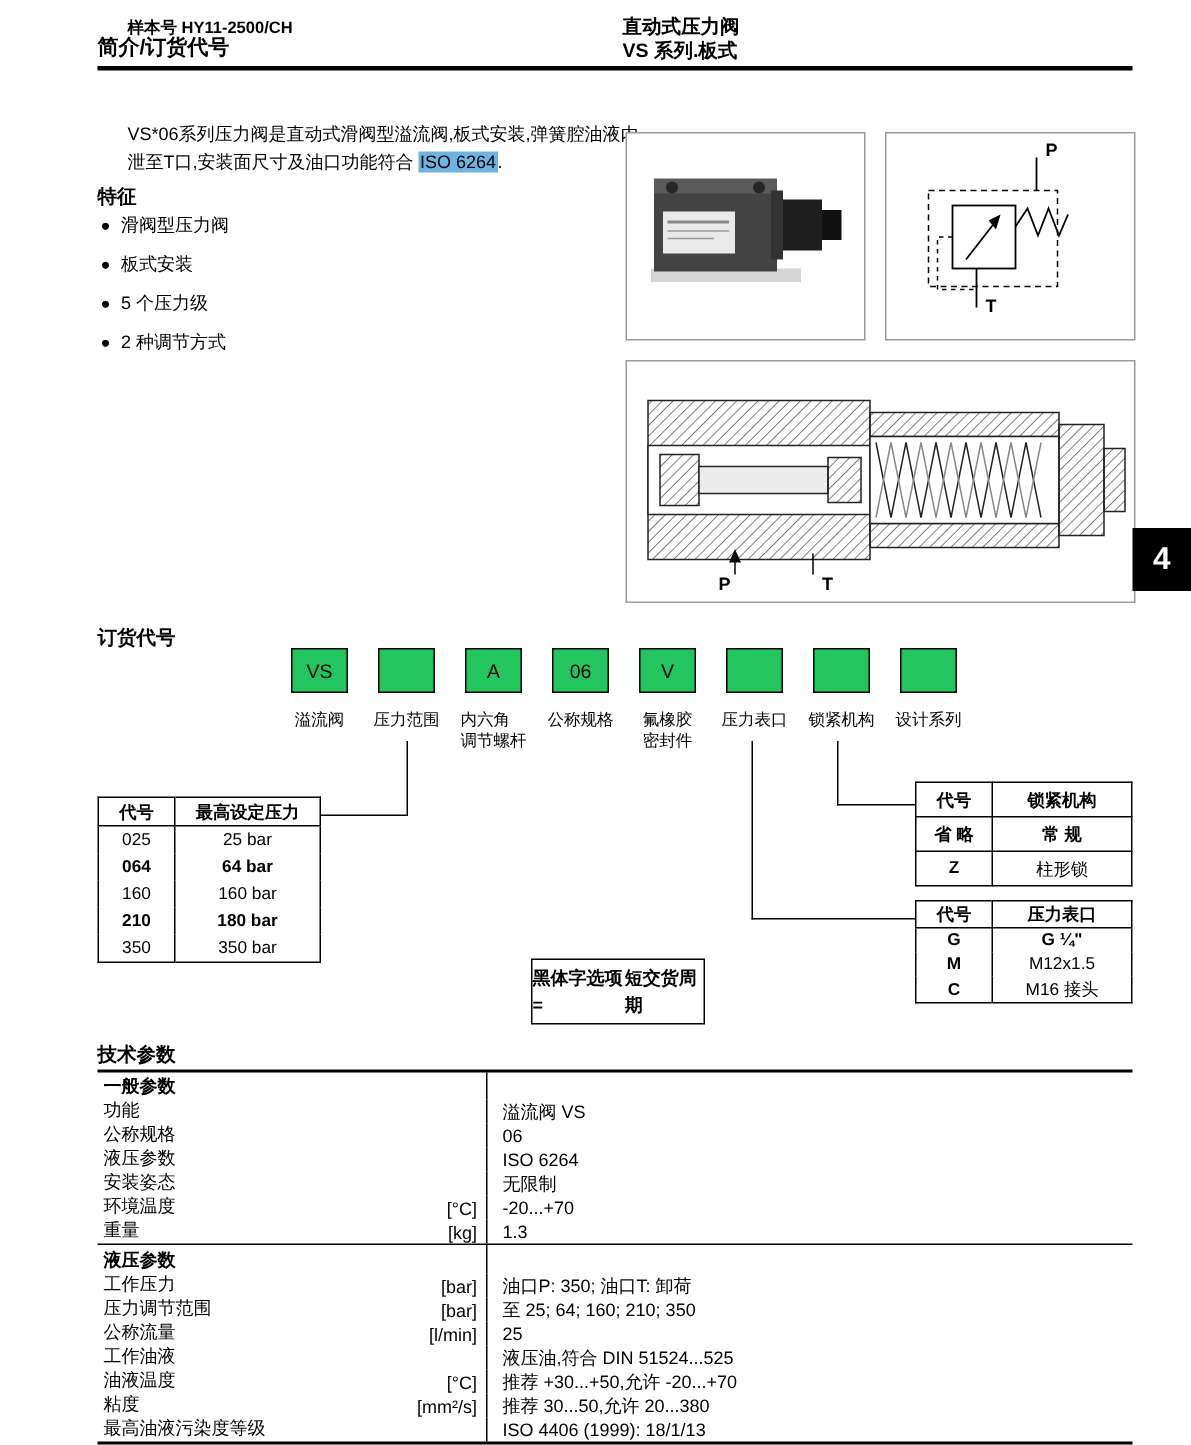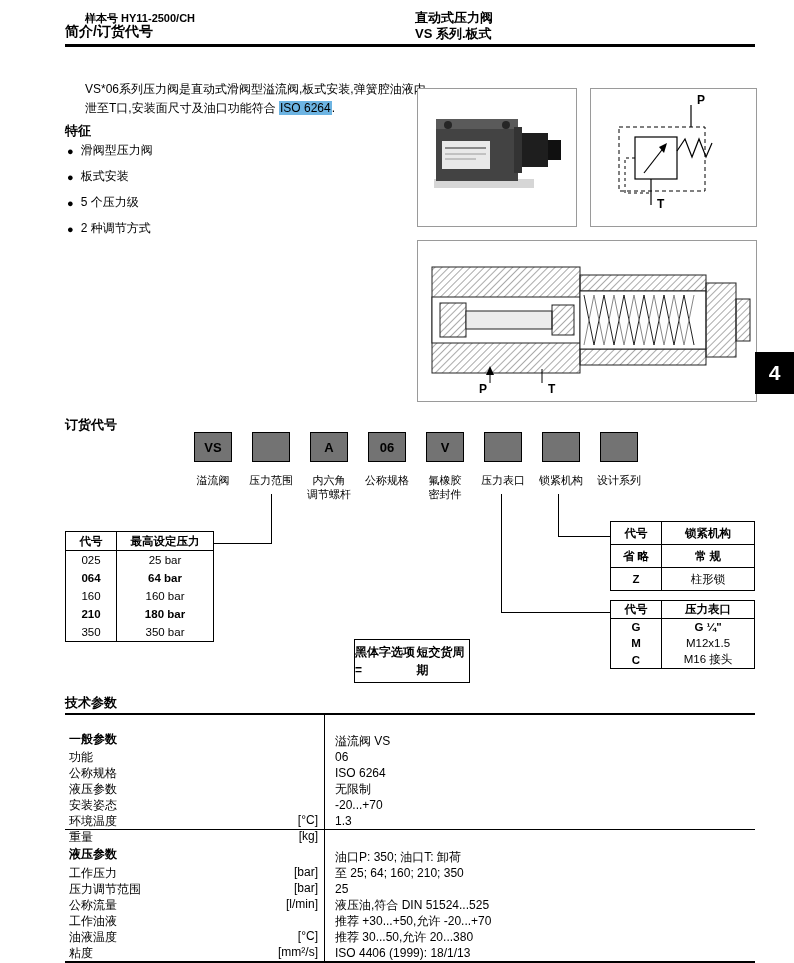--- a/index.html
+++ b/index.html
@@ -34,22 +34,22 @@
 
   
   .tab4{left:755px;top:352px;width:39px;height:42px;background:#000;color:#fff;
     display:flex;align-items:center;justify-content:center;font-size:21px;font-weight:bold;}
 
   
   .order-title{left:65px;top:416px;font-size:13px;font-weight:bold;}
   .order-row{left:184px;top:432px;display:flex;}
   .ocell{width:58px;display:flex;flex-direction:column;align-items:center;}
   .obox{width:36px;height:28px;border:1px solid #000;display:flex;align-items:center;
-    justify-content:center;font-size:13px;font-weight:bold;background:#737373;}
-  .olabel{margin-top:12px;font-size:11px;text-align:center;white-space:pre-line;line-height:1.25;}
+    justify-content:center;font-size:13px;font-weight:normal;background:#22c55e;}
+  .olabel{margin-top:12px;font-size:11px;text-align:left;white-space:pre-line;line-height:1.25;}
 
   .conn{border-color:#000;}
 
   
   table{border-collapse:collapse;font-size:11.5px;background:#fff;}
   .ptable{left:65px;top:531px;border:1px solid #000;}
   .ptable th,.ptable td{text-align:center;padding:1px 4px;height:16px;}
   .ptable th{border-bottom:1px solid #000;font-weight:bold;}
   .ptable th:first-child,.ptable td:first-child{border-right:1px solid #000;width:42px;}
   .ptable th:last-child,.ptable td:last-child{width:88px;}
@@ -70,21 +70,21 @@
     display:flex;align-items:center;justify-content:center;
     font-size:12px;font-weight:bold;line-height:1.5;}
 
   
   .tech-title{left:65px;top:694px;font-size:13px;font-weight:bold;}
   .tech{left:65px;top:713px;width:690px;border-top:2px solid #000;border-bottom:3px solid #000;font-size:12px;}
   .trow{display:flex;align-items:center;height:16px;}
   .trow.hdr{height:18px;font-weight:bold;}
   .trow.sec2{border-top:1px solid #000;height:19px;}
   .tl{width:260px;min-width:260px;height:100%;display:flex;justify-content:space-between;
-    align-items:flex-start;border-right:1px solid #000;padding:16px 6px 0 4px;box-sizing:border-box;}
+    align-items:flex-end;border-right:1px solid #000;padding:16px 6px 0 4px;box-sizing:border-box;}
   .tv{padding-left:10px;}
 </style>
 </head>
 <body>
 
 <div class="abs sample-no">样本号 HY11-2500/CH</div>
 <div class="abs section-title">简介/订货代号</div>
 <div class="abs product-title">直动式压力阀</div>
 <div class="abs series-title">VS 系列.板式</div>
 <div class="abs hdr-rule"></div>

